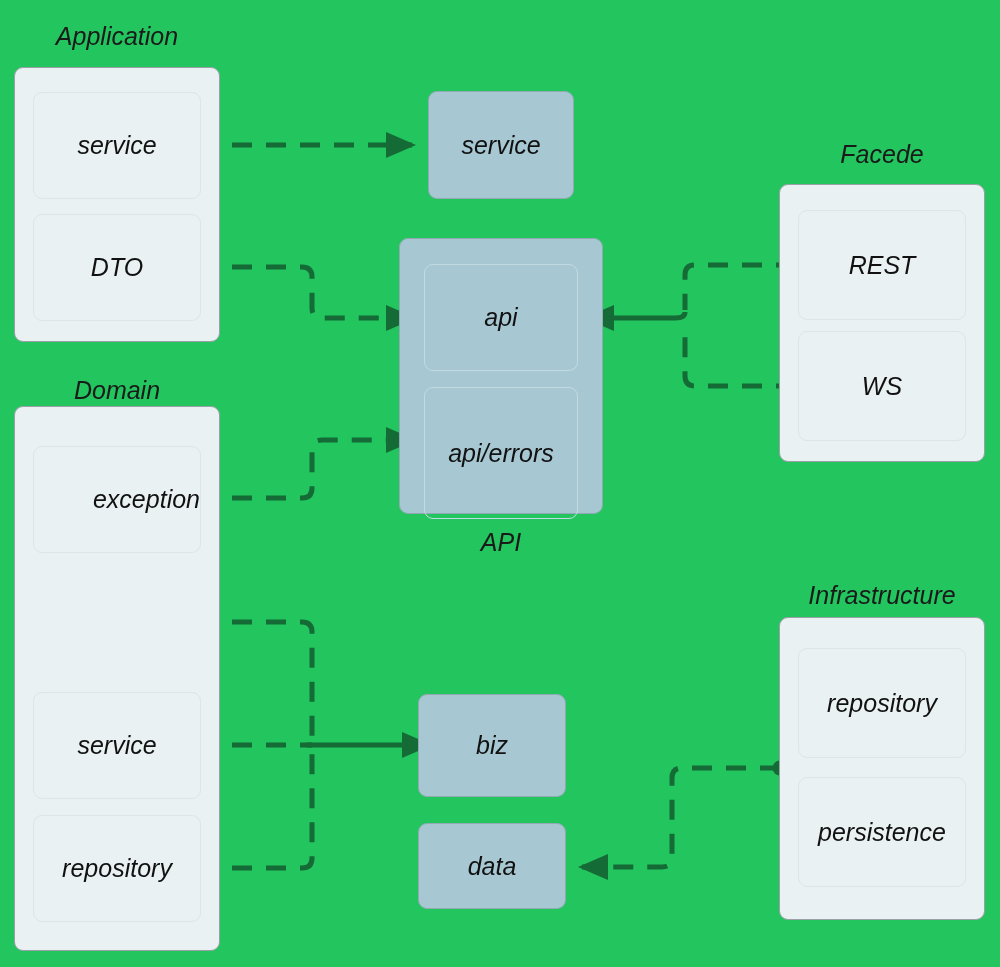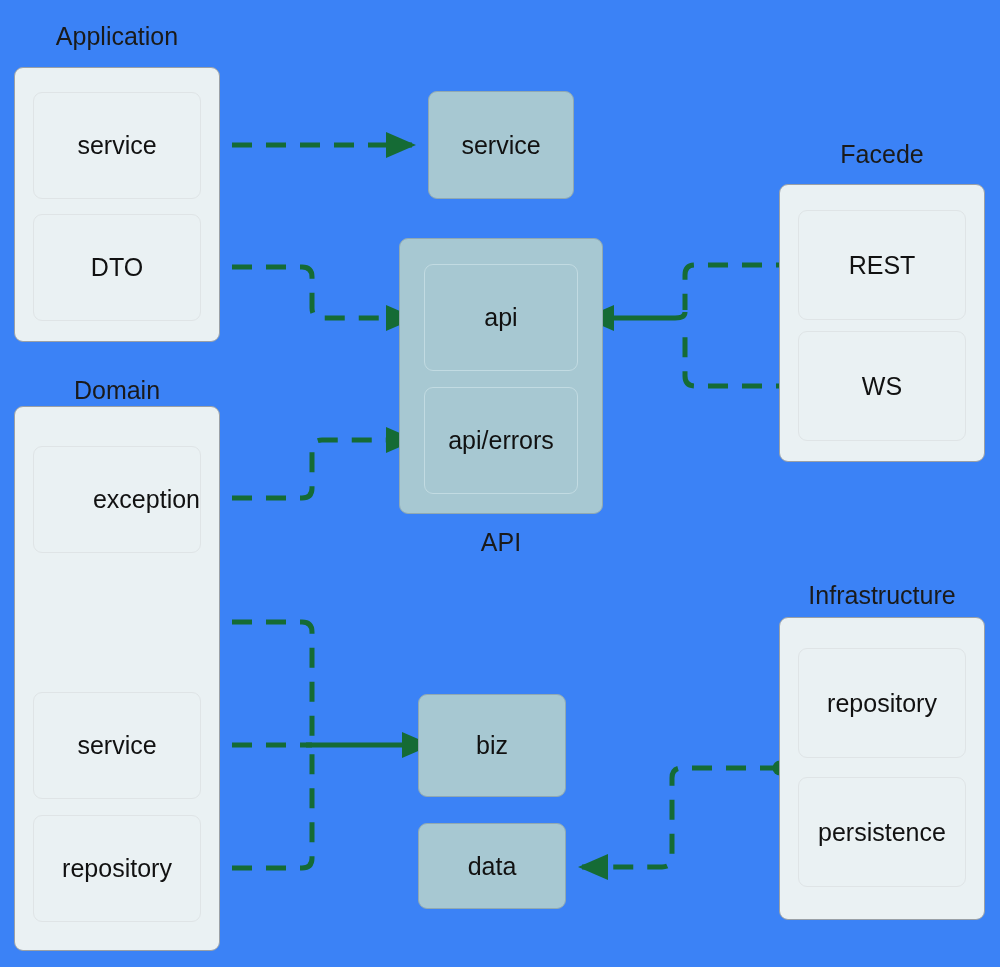--- a/index.html
+++ b/index.html
@@ -7,22 +7,23 @@
     padding: 0;
     background: #ffffff;
   }
   body {
     font-family: "Liberation Sans", sans-serif;
   }
   #canvas {
     position: relative;
     width: 1000px;
     height: 967px;
-    background: #3b82f6;
+    background: #22c55e;
     overflow: hidden;
+    font-style: italic;
   }
   svg.edge-layer {
     position: absolute;
     left: 0;
     top: 0;
     width: 1000px;
     height: 967px;
     pointer-events: none;
   }
   .group-label {
@@ -204,21 +205,21 @@
   <div class="teal-box" style="left:428px; top:91px; width:146px; height:108px;">
     <span>service</span>
   </div>
 
   <div class="teal-box" style="left:399px; top:238px; width:204px; height:276px; display:block;"></div>
 
   <div class="teal-sub" style="left:424px; top:264px; width:154px; height:107px;">
     <span>api</span>
   </div>
 
-  <div class="teal-sub" style="left:424px; top:387px; width:154px; height:107px;">
+  <div class="teal-sub" style="left:424px; top:387px; width:154px; height:132px;">
     <span>api/errors</span>
   </div>
 
   <div class="plain-label" style="left:399px; top:530px; width:204px;">API</div>
 
   <div class="teal-box" style="left:418px; top:694px; width:148px; height:103px;text-align:right;">
     <span>biz</span>
   </div>
 
   <div class="teal-box" style="left:418px; top:823px; width:148px; height:86px;text-align:right;">

